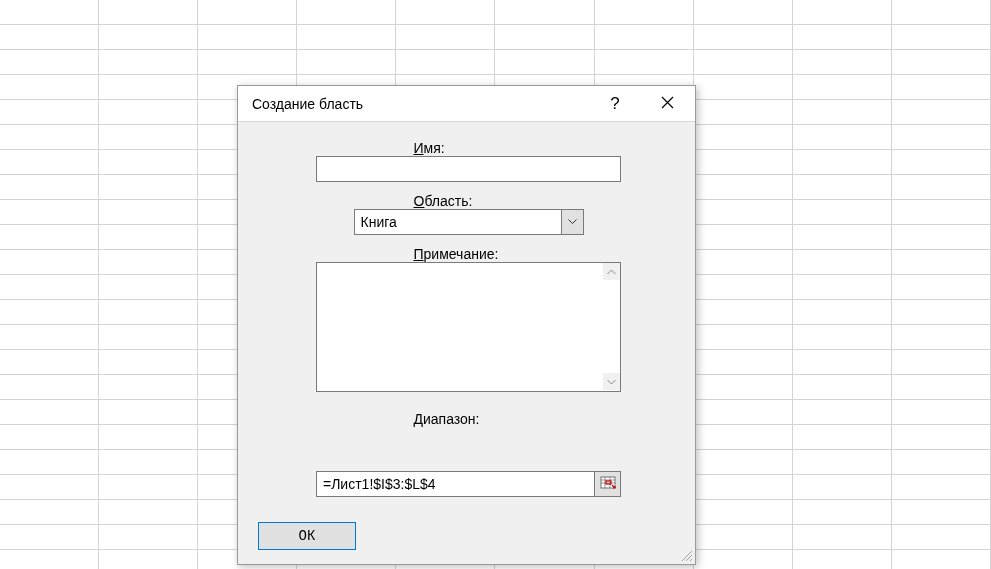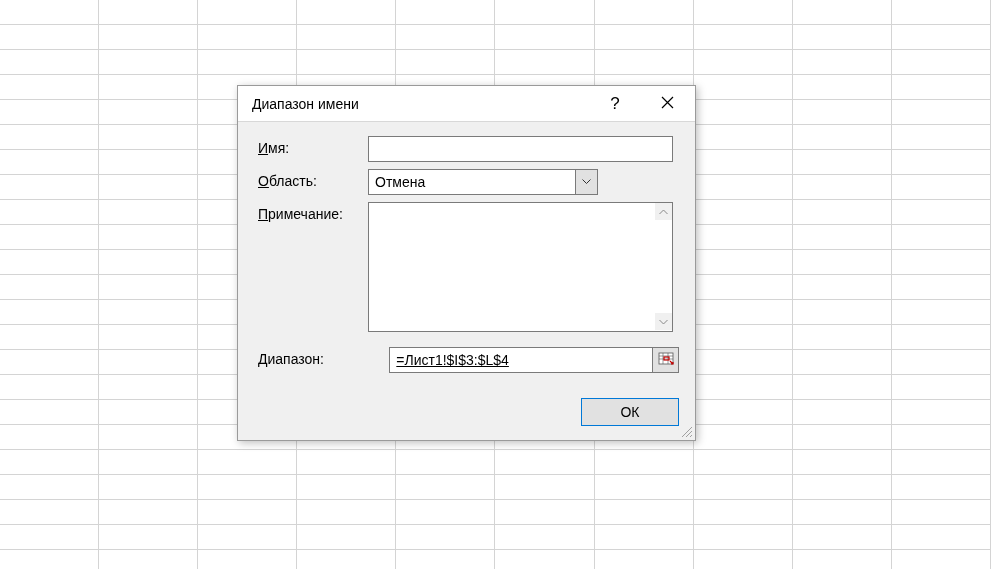--- a/index.html
+++ b/index.html
@@ -75,22 +75,23 @@
     }
     .close-icon svg {
       width: 13px;
       height: 13px;
     }
     .dialog-body {
       padding: 14px 16px 12px 20px;
     }
     .form-row {
       display: flex;
-      align-items: flex-start;
+      align-items: center;
       margin-bottom: 7px;
+      flex-direction: column;
     }
     .form-label {
       width: 110px;
       padding-top: 4px;
       font-size: 14px;
       color: #000;
     }
     .form-label .underline {
       text-decoration: underline;
     }
@@ -159,22 +160,21 @@
     }
     .scroll-up { top: 1px; }
     .scroll-down { bottom: 5px; }
     .range-row {
       margin-top: 12px;
       gap: 44px;
     }
     .range-input-wrap {
       position: relative;
       display: flex;
-      width: 365px;
-      text-decoration: underline;
+      width: 305px;
     }
     .range-input {
       flex: 1;
       height: 26px;
       border: 1px solid #7a7a7a;
       background: #fff;
       padding: 0 6px;
       font-family: inherit;
       font-size: 14px;
       outline: none;
@@ -185,24 +185,25 @@
       border: 1px solid #7a7a7a;
       border-left: none;
       background: #e1e1e1;
       display: flex;
       align-items: center;
       justify-content: center;
       cursor: pointer;
     }
     .dialog-footer {
       display: flex;
-      justify-content: flex-end;
+      justify-content: flex-start;
       gap: 15px;
       padding: 6px 16px 14px 20px;
       position: relative;
+      font-family: Liberation Mono, monospace;
     }
     .btn {
       min-width: 98px;
       height: 28px;
       border: 1px solid #adadad;
       background: #e1e1e1;
       font-family: inherit;
       font-size: 14px;
       cursor: pointer;
       padding: 0 12px;
@@ -495,21 +496,21 @@
       <div class="grid-cell"></div>
       <div class="grid-cell"></div>
       <div class="grid-cell"></div>
       <div class="grid-cell"></div>
       <div class="grid-cell"></div>
     </div>
 </div>
 
 <div class="dialog">
   <div class="dialog-titlebar">
-    <span class="dialog-title">Диапазон имени</span>
+    <span class="dialog-title">Создание бласть</span>
     <button class="titlebar-btn">
       <span class="help-icon">?</span>
     </button>
     <button class="titlebar-btn">
       <span class="close-icon">
         <svg viewBox="0 0 13 13">
             <path d="M1 1 L12 12 M12 1 L1 12" stroke="#000" stroke-width="1.2" fill="none"></path>
           </svg>
       </span>
     </button>
@@ -518,21 +519,21 @@
   <div class="dialog-body">
 
     <div class="form-row">
       <label class="form-label"><span class="underline">И</span>мя:</label>
       <input class="text-input" type="text" value="" style="">
     </div>
 
     <div class="form-row">
       <label class="form-label"><span class="underline">О</span>бласть:</label>
       <div class="select-wrap">
-        <div class="select-box">Отмена</div>
+        <div class="select-box">Книга</div>
         <div class="select-arrow">
           <svg width="9" height="6" viewBox="0 0 9 6">
               <path d="M0.5 0.5 L4.5 4.5 L8.5 0.5" stroke="#333" stroke-width="1" fill="none"></path>
             </svg>
         </div>
       </div>
     </div>
 
     <div class="form-row">
       <label class="form-label"><span class="underline">П</span>римечание:</label>

